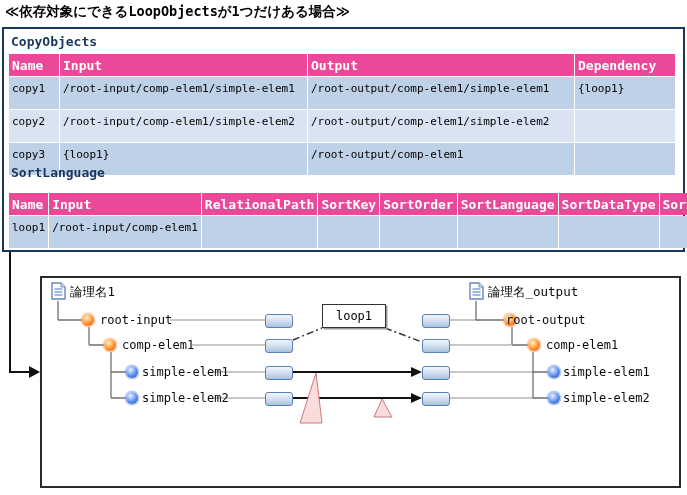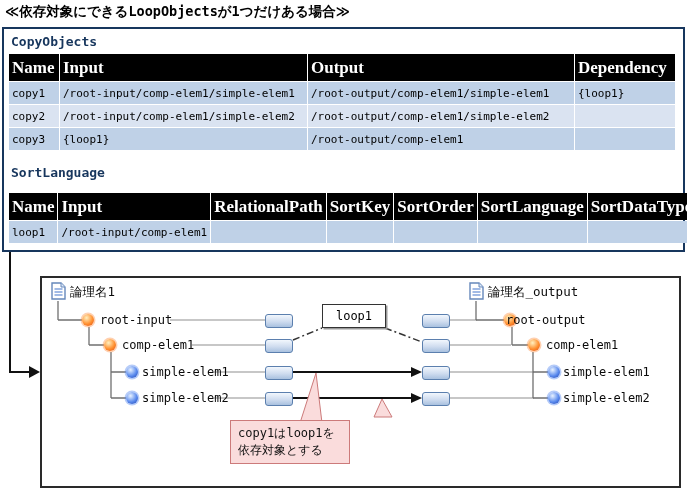--- a/index.html
+++ b/index.html
@@ -7,23 +7,23 @@
          font-family:"DejaVu Sans Mono","DejaVu Sans",monospace;color:#000;}
   .overlay-svg{position:absolute;left:0;top:0;}
   .page-title{position:absolute;left:5px;top:3px;font-size:13.5px;font-weight:bold;letter-spacing:0;}
   
   .tables-panel{position:absolute;left:2px;top:27px;width:679px;height:221px;
                 border:2px solid #17365d;background:#fff;}
   .tbl-label{position:absolute;left:7px;font-size:13px;font-weight:bold;color:#17365d;}
   .lbl-copy{top:5px;} .lbl-loop{top:136px;}
   table.data{border-collapse:separate;border-spacing:1px;table-layout:fixed;position:absolute;left:4px;}
   .tbl-copy{top:24px;} .tbl-loop{top:163px;}
-  table.data th{background:#000000;color:#fff;font-weight:bold;font-size:17px;text-align:left;
-                padding:4px 3px 3px 3px;overflow:hidden;white-space:nowrap;font-family:Liberation Serif, serif;}
-  table.data td{font-size:11px;padding:4px 3px 3px 3px;overflow:hidden;white-space:nowrap;height:15px;}
+  table.data th{background:#ec4899;color:#fff;font-weight:bold;font-size:13px;text-align:left;
+                padding:4px 3px 3px 3px;overflow:hidden;white-space:nowrap;}
+  table.data td{font-size:11px;padding:4px 3px 13px 3px;overflow:hidden;white-space:nowrap;height:15px;}
   tr.row-a td{background:#bfd1e7;} tr.row-b td{background:#dae3f1;}
   
   .import-label{position:absolute;left:42px;top:253px;font-size:12.5px;color:#1a1a1a;}
   
   .diagram-box{position:absolute;left:40px;top:276px;width:637px;height:208px;
                border:2px solid #2a2a2a;background:#fff;}
   .diagram-inner{position:relative;width:637px;height:208px;}
   .diagram-svg{position:absolute;left:0;top:0;}
   .node-label{position:absolute;font-size:12px;white-space:nowrap;color:#0a0a0a;}
   .doc-label{font-size:12.5px;}
@@ -216,18 +216,16 @@
 
       <div class="node-dot node-orange" style="left:462px;top:36px;"></div>
       <div class="node-label" style="left:464px;top:35px;">root-output</div>
       <div class="node-dot node-orange" style="left:486px;top:61px;"></div>
       <div class="node-label" style="left:504px;top:60px;">comp-elem1</div>
       <div class="node-dot node-blue" style="left:506px;top:88px;"></div>
       <div class="node-label" style="left:521px;top:87px;">simple-elem1</div>
       <div class="node-dot node-blue" style="left:506px;top:114px;"></div>
       <div class="node-label" style="left:521px;top:113px;">simple-elem2</div>
 
-      <div class="callout callout-1">copy1はloop1を
-依存対象とする</div>
 
     </div>
   </div>
 </div>
 
 </body></html>

